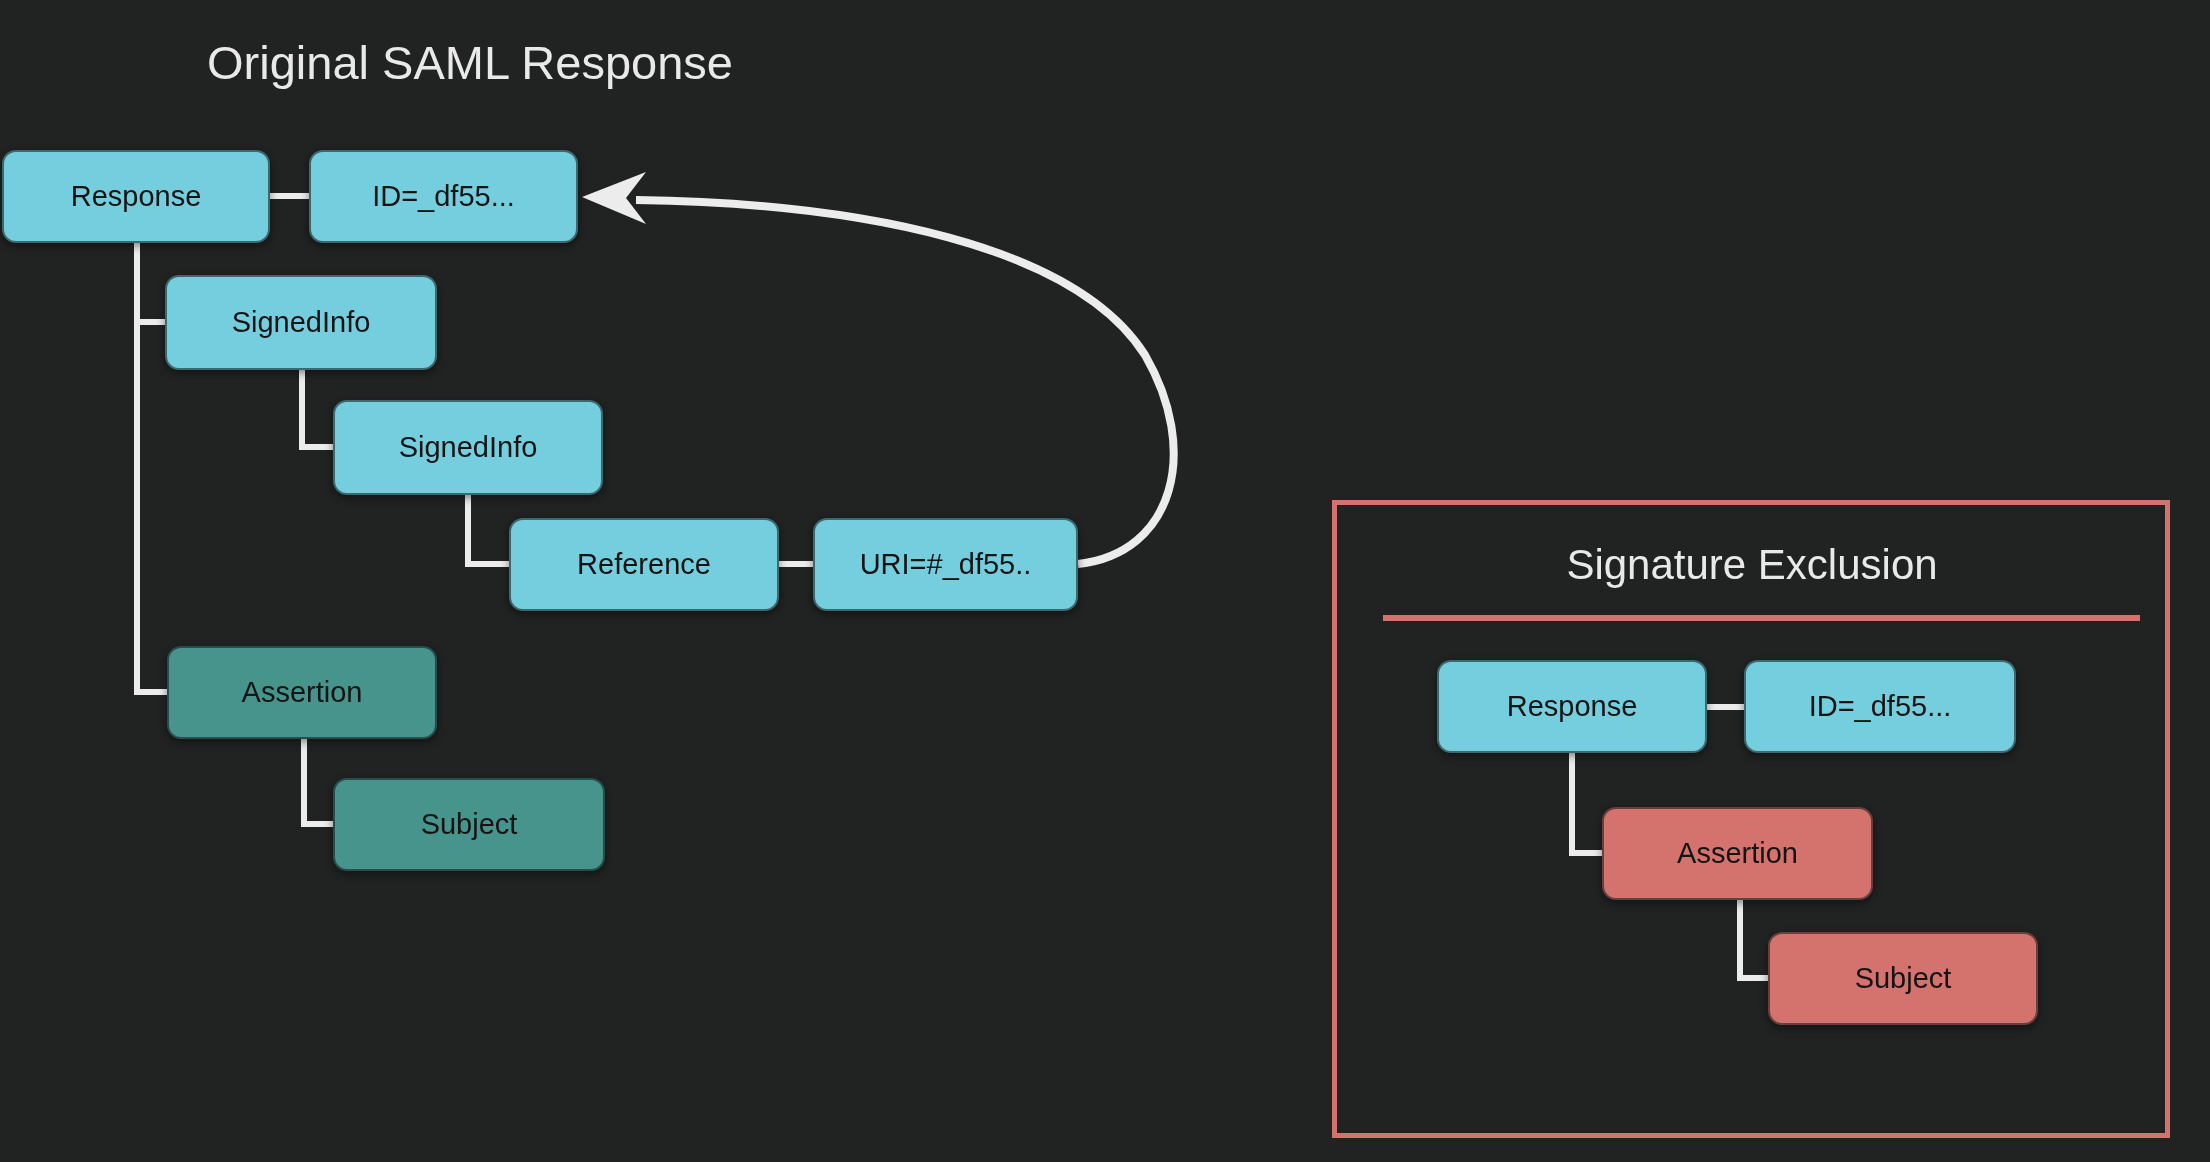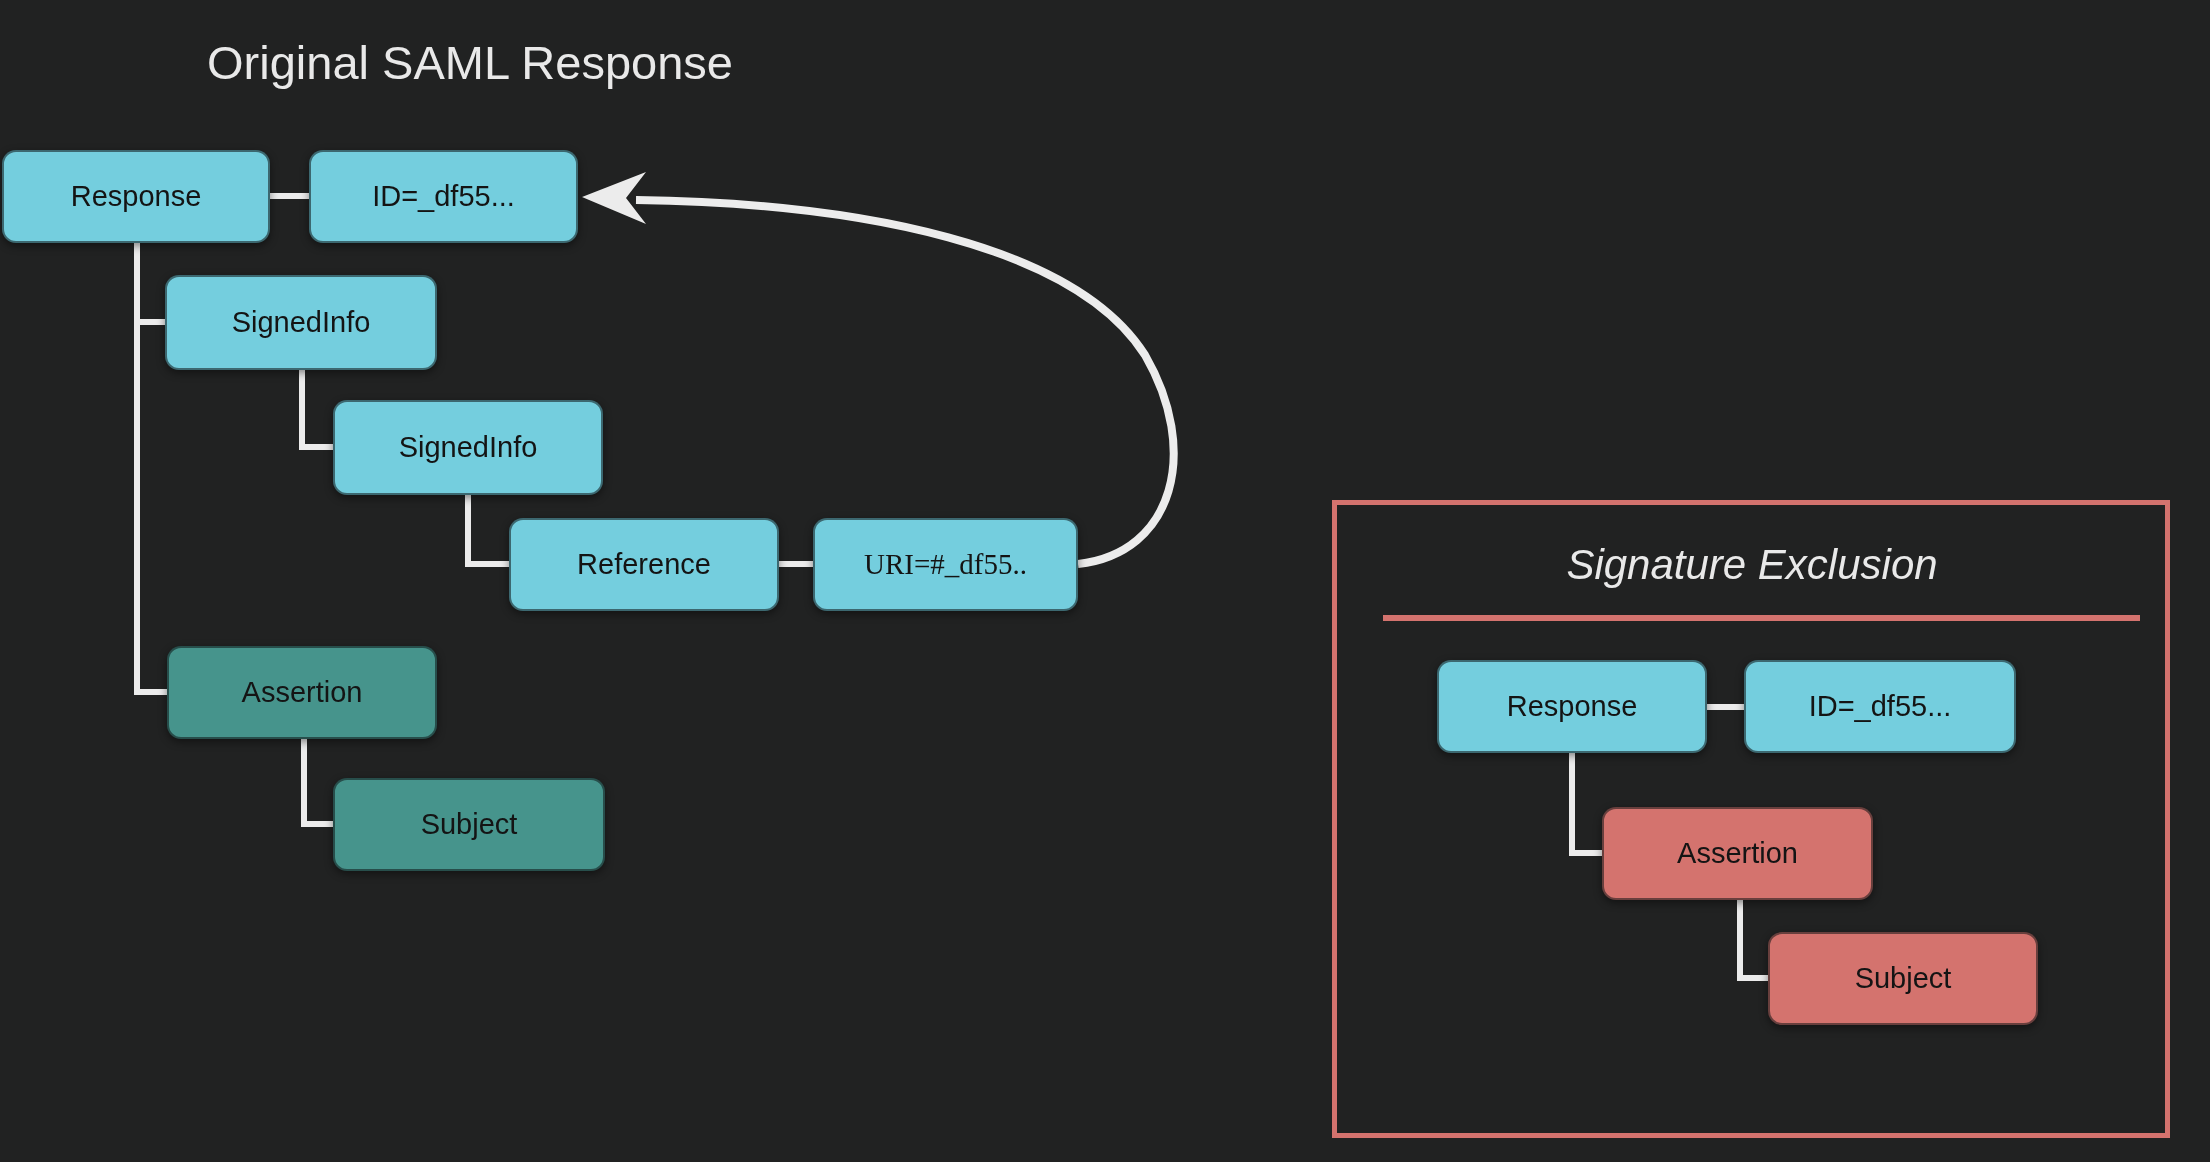--- a/index.html
+++ b/index.html
@@ -81,26 +81,26 @@
     <path class="connector" d="M1740 900 V978 H1768"></path>
   </svg>
 
   <div class="diagram-title left-title" style="left:470px;top:62px;">Original SAML Response</div>
 
   <div class="node cyan" style="left:2px;top:150px;width:268px;height:93px;">Response</div>
   <div class="node cyan" style="left:309px;top:150px;width:269px;height:93px;">ID=_df55...</div>
   <div class="node cyan" style="left:165px;top:275px;width:272px;height:95px;">SignedInfo</div>
   <div class="node cyan" style="left:333px;top:400px;width:270px;height:95px;">SignedInfo</div>
   <div class="node cyan" style="left:509px;top:518px;width:270px;height:93px;">Reference</div>
-  <div class="node cyan" style="left:813px;top:518px;width:265px;height:93px;font-family:Liberation Serif, serif;">URI=#_df55..</div>
+  <div class="node cyan" style="left:813px;top:518px;width:265px;height:93px;">URI=#_df55..</div>
   <div class="node teal" style="left:167px;top:646px;width:270px;height:93px;">Assertion</div>
   <div class="node teal" style="left:333px;top:778px;width:272px;height:93px;">Subject</div>
 
   <div class="panel"></div>
-  <div class="diagram-title panel-title" style="left:1752px;top:565px;font-style:italic;">Signature Exclusion</div>
+  <div class="diagram-title panel-title" style="left:1752px;top:565px;">Signature Exclusion</div>
   <div class="panel-underline"></div>
 
   <div class="node cyan" style="left:1437px;top:660px;width:270px;height:93px;">Response</div>
   <div class="node cyan" style="left:1744px;top:660px;width:272px;height:93px;">ID=_df55...</div>
   <div class="node red" style="left:1602px;top:807px;width:271px;height:93px;">Assertion</div>
   <div class="node red" style="left:1768px;top:932px;width:270px;height:93px;">Subject</div>
 
 </div>
 
 </body></html>

